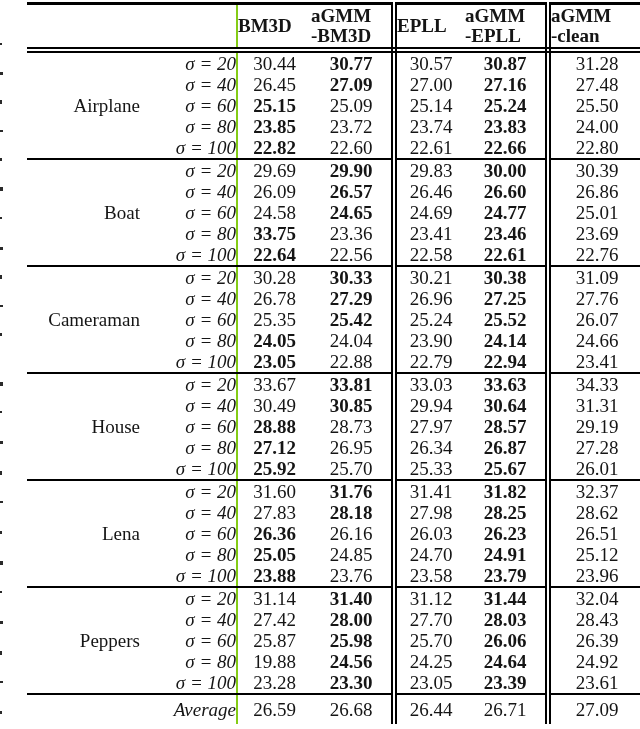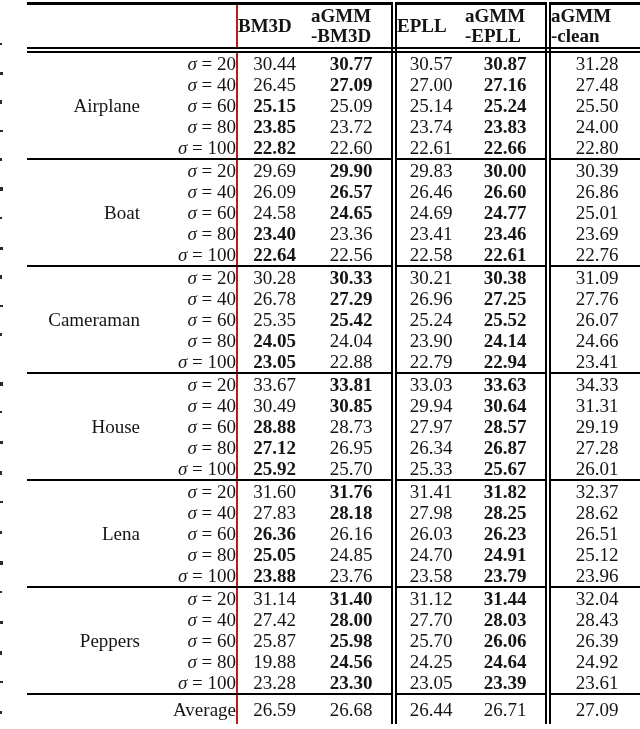--- a/index.html
+++ b/index.html
@@ -58,21 +58,21 @@
     height: 29px;
     line-height: 25px;
     vertical-align: top;
   }
   td.avg-val {
     text-align: center;
     height: 29px;
     line-height: 25px;
     vertical-align: top;
   }
-  .b-r1 { border-right: 2px solid #b91c1c; }
+  .b-r1 { border-right: 2px solid #84cc16; font-style: italic; }
   .b-rd { border-right: 6px double #000; }
   .group-end { border-bottom: 2px solid #000; }
   
   .frag {
     position: absolute;
     left: 0;
     background: #2a2a2a;
   }
 </style>
 </head>
@@ -175,21 +175,21 @@
       <tr>
         <td class="sigma b-r1"><div class="sigtxt">σ = 60</div></td>
         <td class="val">24.58</td>
         <td class="val b-rd bold">24.65</td>
         <td class="val">24.69</td>
         <td class="val b-rd bold">24.77</td>
         <td class="val">25.01</td>
       </tr>
       <tr>
         <td class="sigma b-r1"><div class="sigtxt">σ = 80</div></td>
-        <td class="val bold">23.40</td>
+        <td class="val bold">33.75</td>
         <td class="val b-rd">23.36</td>
         <td class="val">23.41</td>
         <td class="val b-rd bold">23.46</td>
         <td class="val">23.69</td>
       </tr>
       <tr>
         <td class="sigma b-r1 group-end"><div class="sigtxt">σ = 100</div></td>
         <td class="val group-end bold">22.64</td>
         <td class="val b-rd group-end">22.56</td>
         <td class="val group-end">22.58</td>

